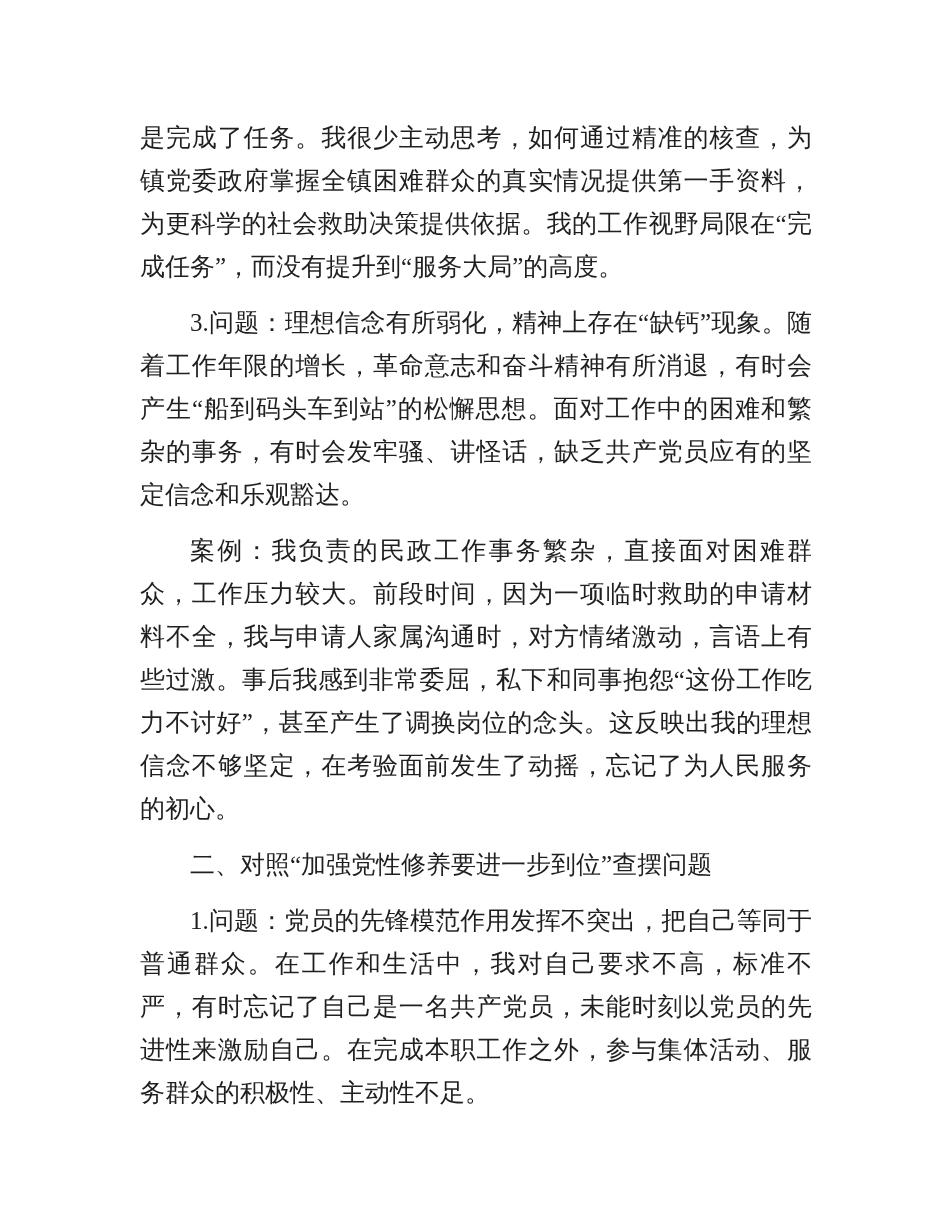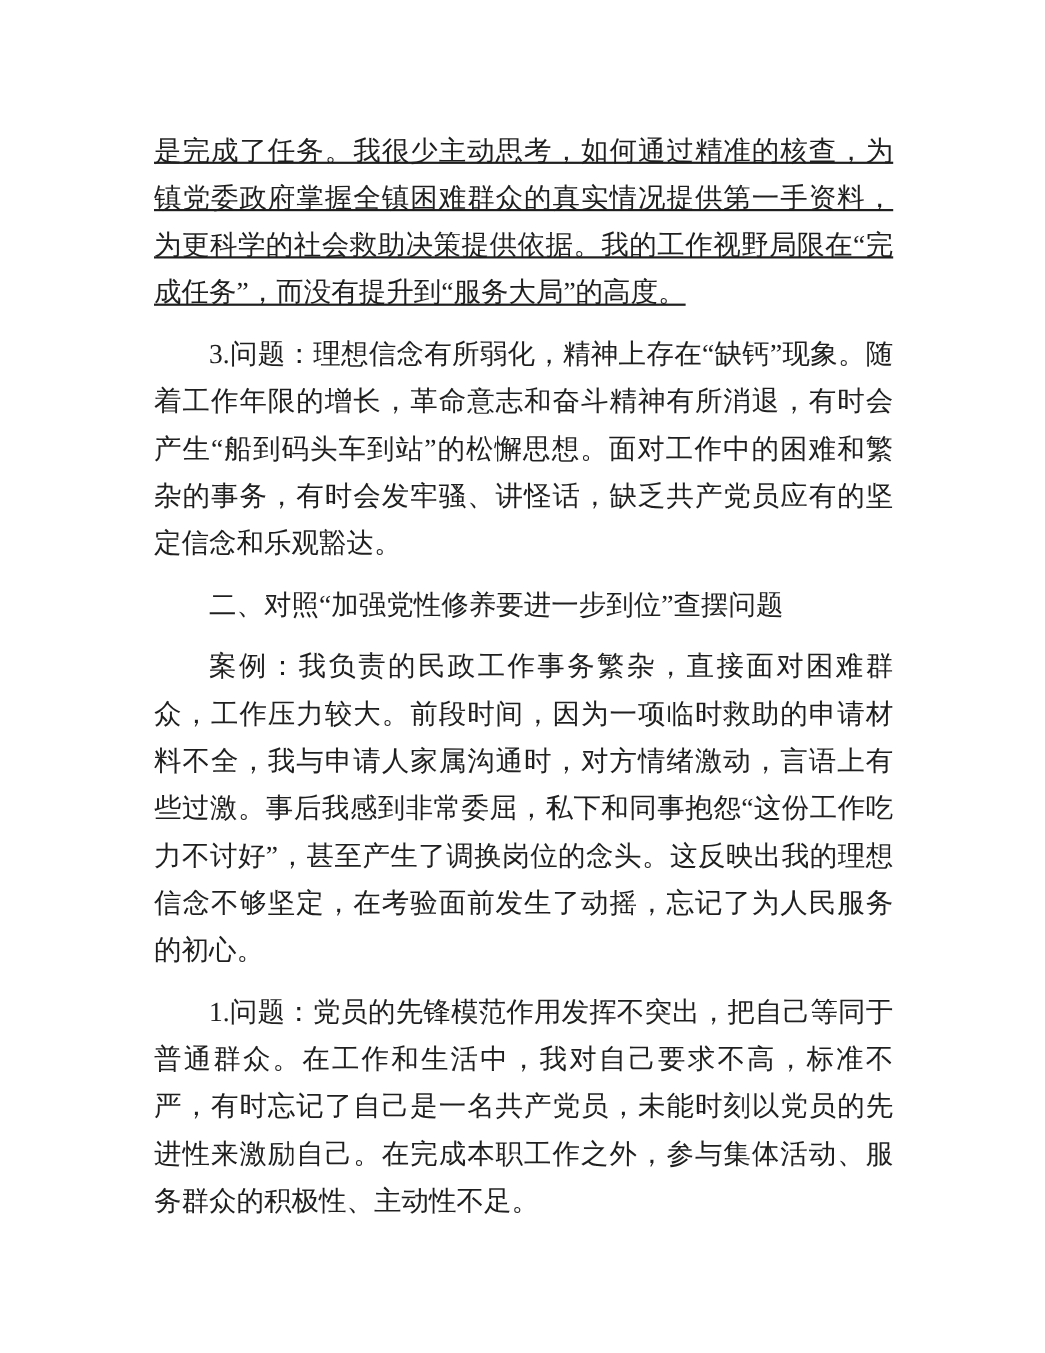--- a/index.html
+++ b/index.html
@@ -32,30 +32,29 @@
     line-height: 43px;
     color: #1f1f1f;
     text-align: justify;
     text-indent: 2em;
     word-break: break-all;
     letter-spacing: 0;
     font-weight: 400;
   }
   .para.no-indent {
     text-indent: 0;
-    text-decoration: underline;
   }
   .para:last-child {
     margin-bottom: 8px;
   }
 </style>
 </head>
 <body>
 
 <div class="page">
   <div class="doc-content">
     <p class="para no-indent">是完成了任务。我很少主动思考，如何通过精准的核查，为镇党委政府掌握全镇困难群众的真实情况提供第一手资料，为更科学的社会救助决策提供依据。我的工作视野局限在“完成任务”，而没有提升到“服务大局”的高度。</p>
     <p class="para">3.问题：理想信念有所弱化，精神上存在“缺钙”现象。随着工作年限的增长，革命意志和奋斗精神有所消退，有时会产生“船到码头车到站”的松懈思想。面对工作中的困难和繁杂的事务，有时会发牢骚、讲怪话，缺乏共产党员应有的坚定信念和乐观豁达。</p>
+    <p class="para">案例：我负责的民政工作事务繁杂，直接面对困难群众，工作压力较大。前段时间，因为一项临时救助的申请材料不全，我与申请人家属沟通时，对方情绪激动，言语上有些过激。事后我感到非常委屈，私下和同事抱怨“这份工作吃力不讨好”，甚至产生了调换岗位的念头。这反映出我的理想信念不够坚定，在考验面前发生了动摇，忘记了为人民服务的初心。</p>
     <p class="para">二、对照“加强党性修养要进一步到位”查摆问题</p>
-    <p class="para">案例：我负责的民政工作事务繁杂，直接面对困难群众，工作压力较大。前段时间，因为一项临时救助的申请材料不全，我与申请人家属沟通时，对方情绪激动，言语上有些过激。事后我感到非常委屈，私下和同事抱怨“这份工作吃力不讨好”，甚至产生了调换岗位的念头。这反映出我的理想信念不够坚定，在考验面前发生了动摇，忘记了为人民服务的初心。</p>
     <p class="para">1.问题：党员的先锋模范作用发挥不突出，把自己等同于普通群众。在工作和生活中，我对自己要求不高，标准不严，有时忘记了自己是一名共产党员，未能时刻以党员的先进性来激励自己。在完成本职工作之外，参与集体活动、服务群众的积极性、主动性不足。</p>
   </div>
 </div>
 
 </body></html>

